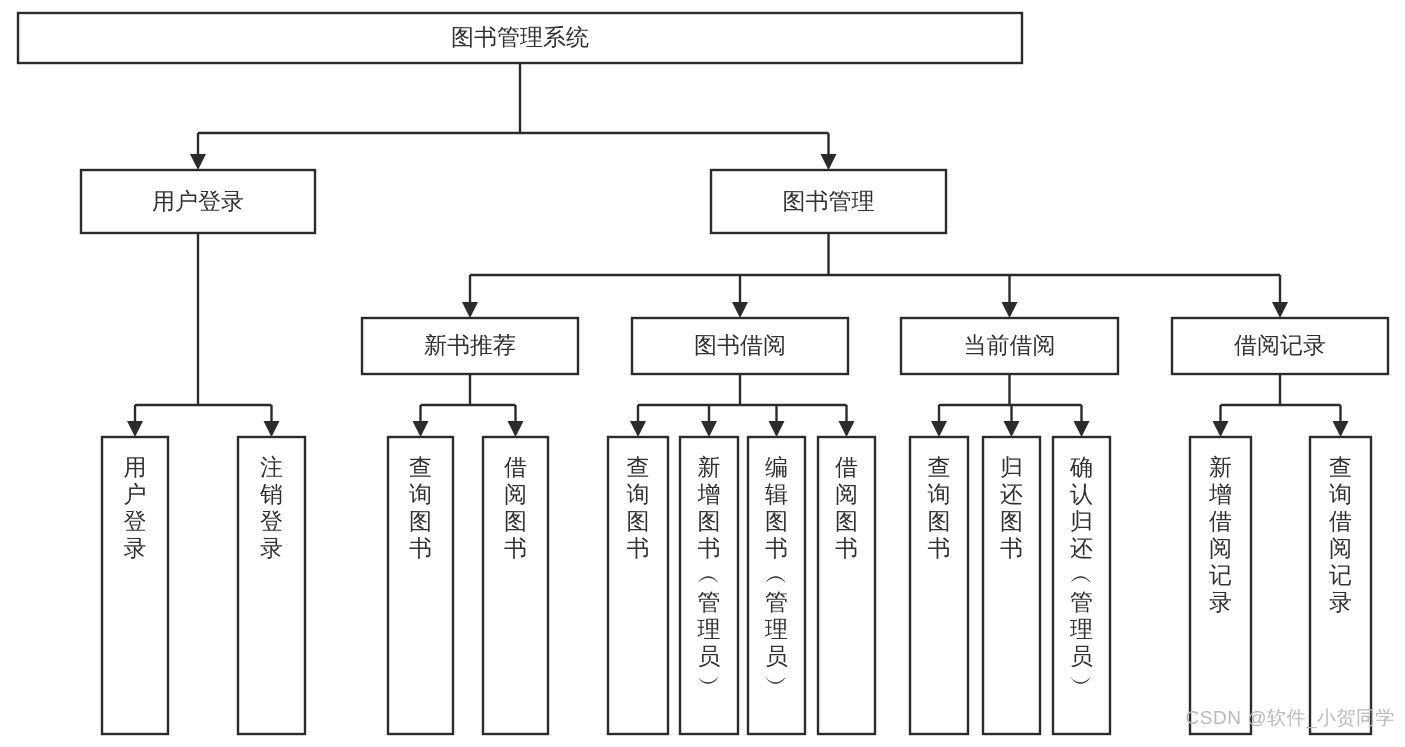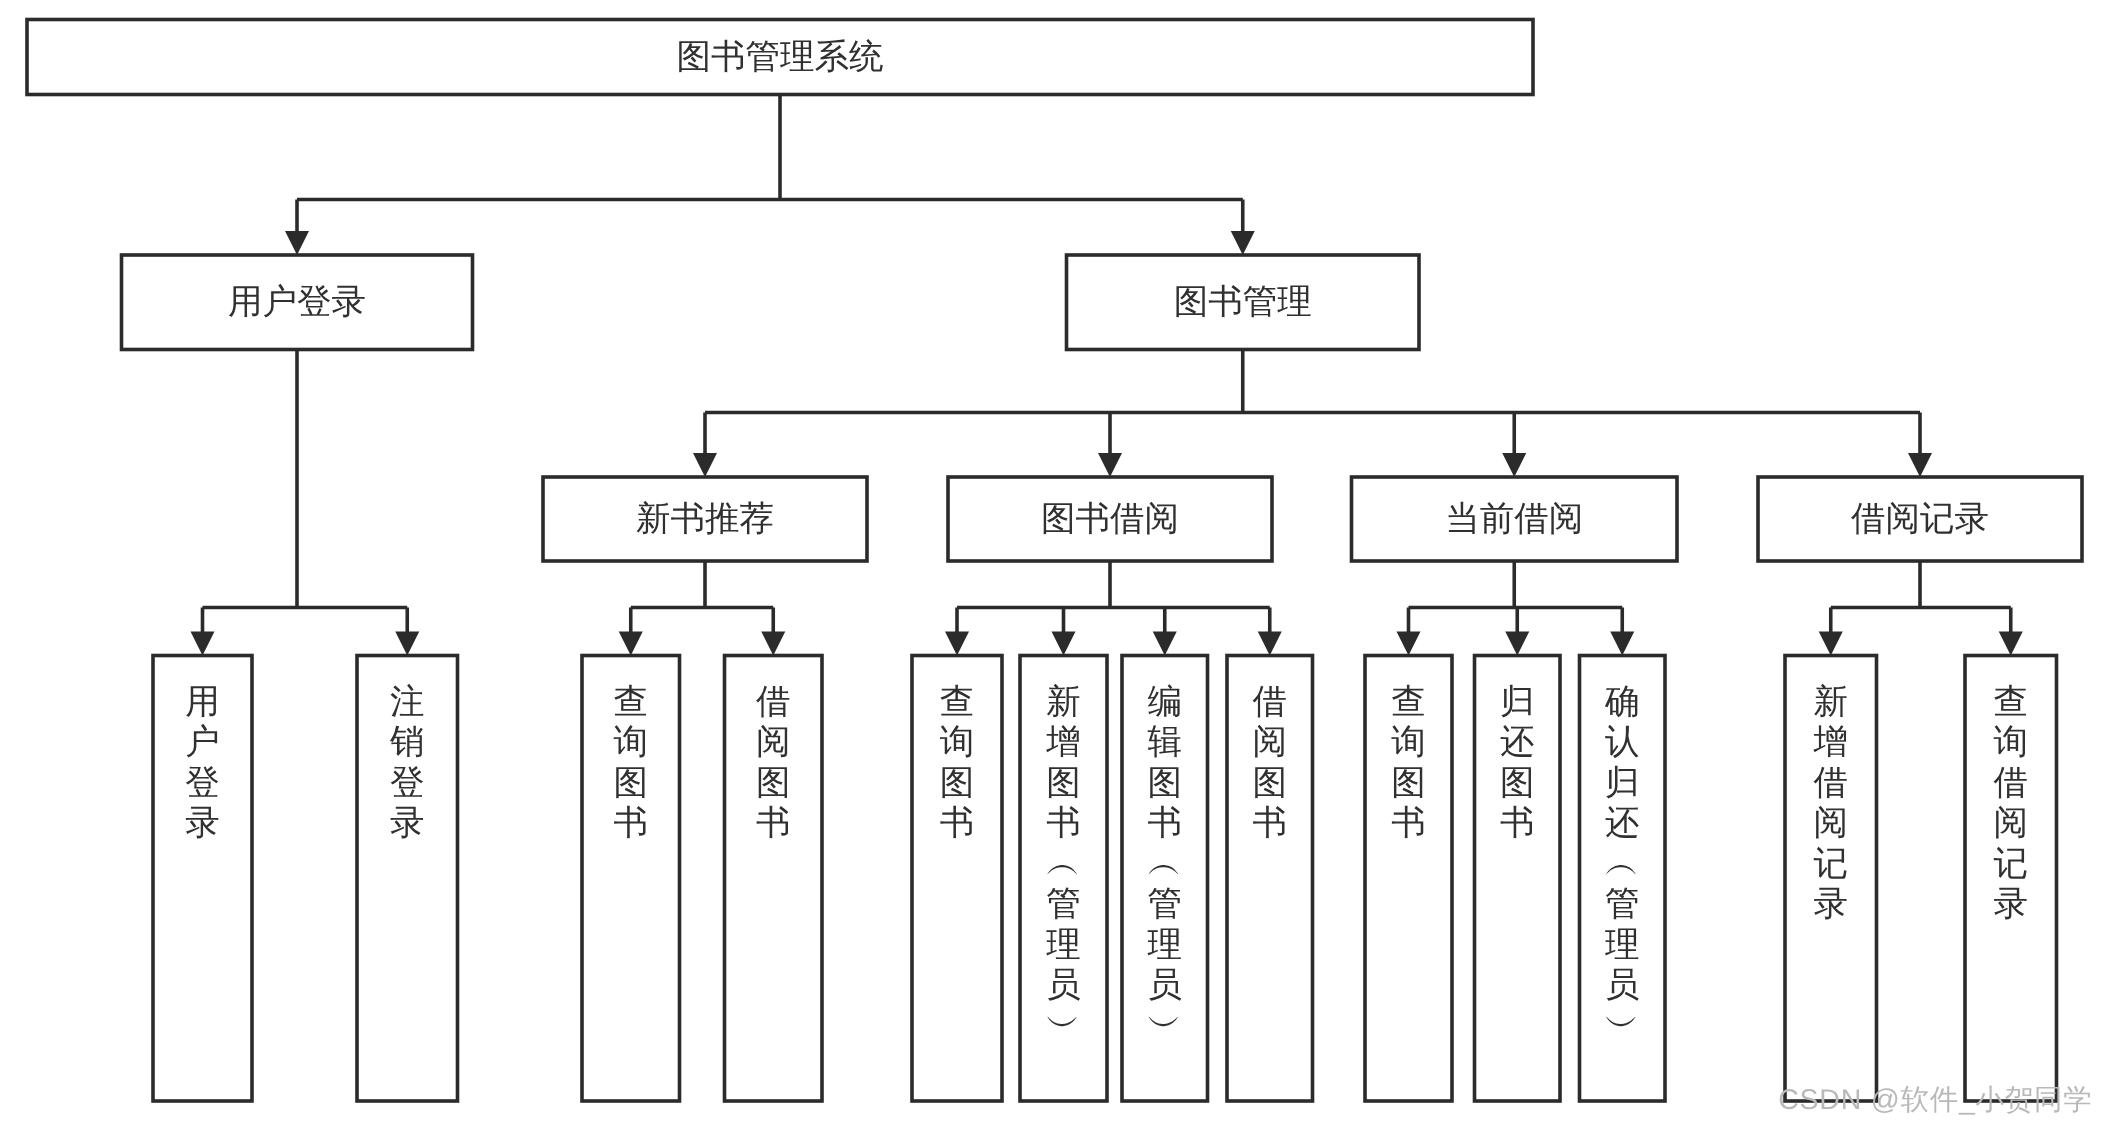--- a/index.html
+++ b/index.html
@@ -49,21 +49,21 @@
   }
   .node-label-vertical {
     fill: #303030;
     font-family: "Liberation Sans", "DejaVu Sans", sans-serif;
     font-size: 23px;
     text-anchor: middle;
   }
   .watermark {
     position: absolute;
     right: 10px;
-    bottom: 1px;
+    bottom: 16px;
     color: #b9b9b9;
     font-size: 19px;
     font-family: "Liberation Sans", "DejaVu Sans", sans-serif;
     letter-spacing: 0.5px;
     white-space: nowrap;
     user-select: none;
   }
 </style>
 </head>
 <body>

